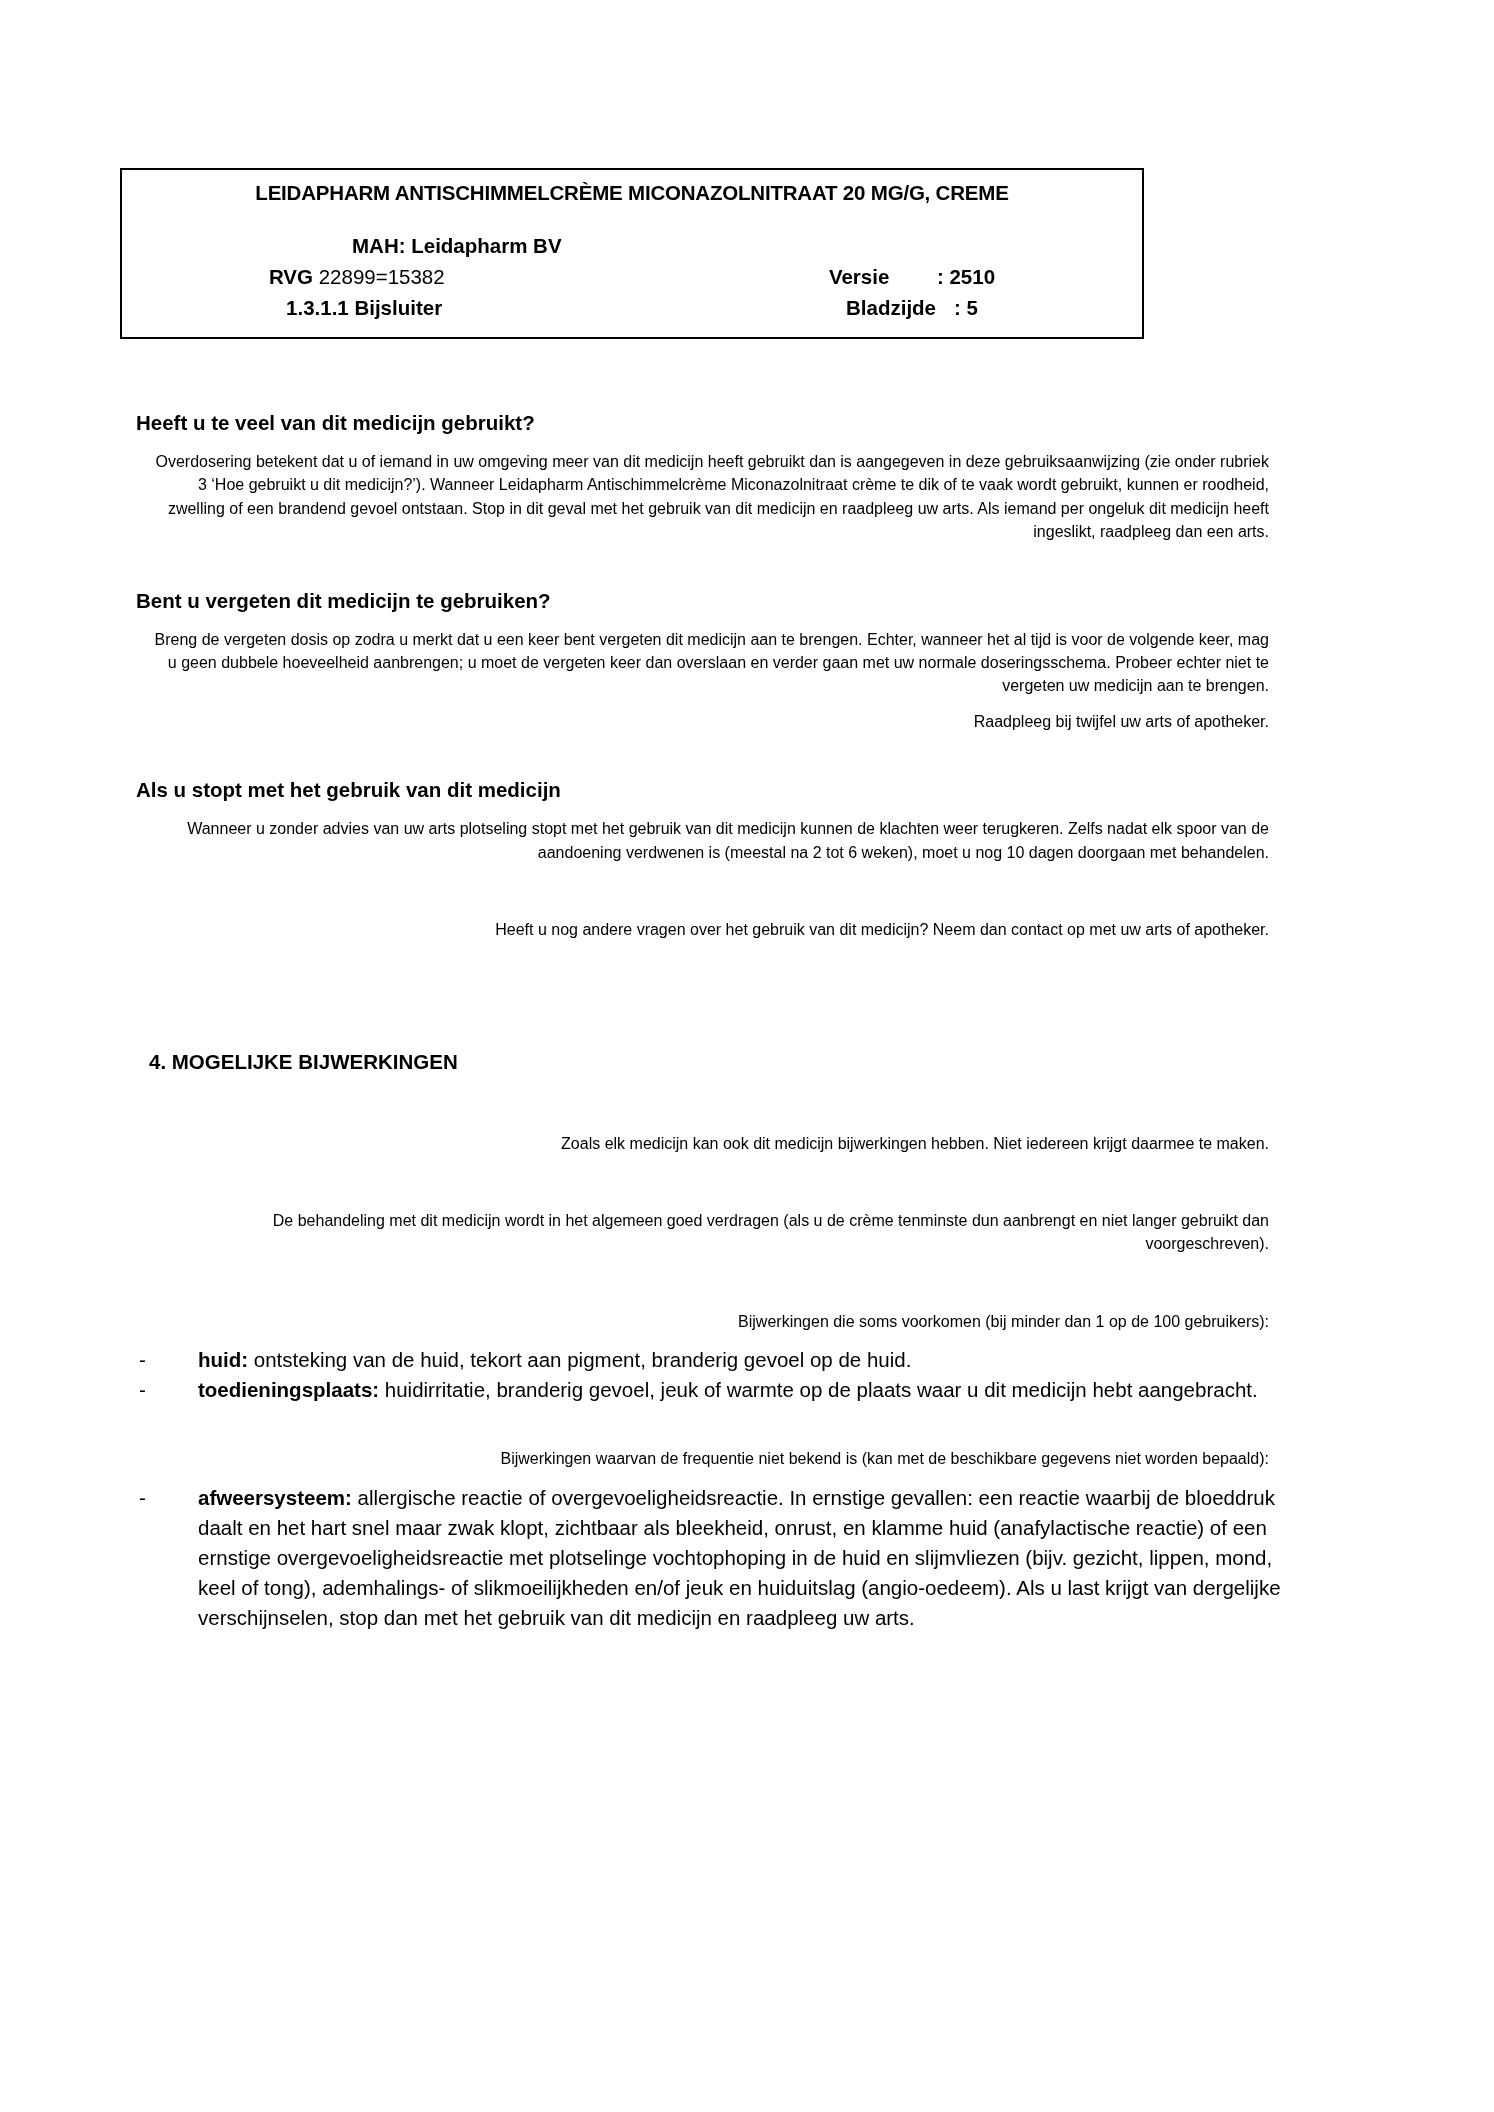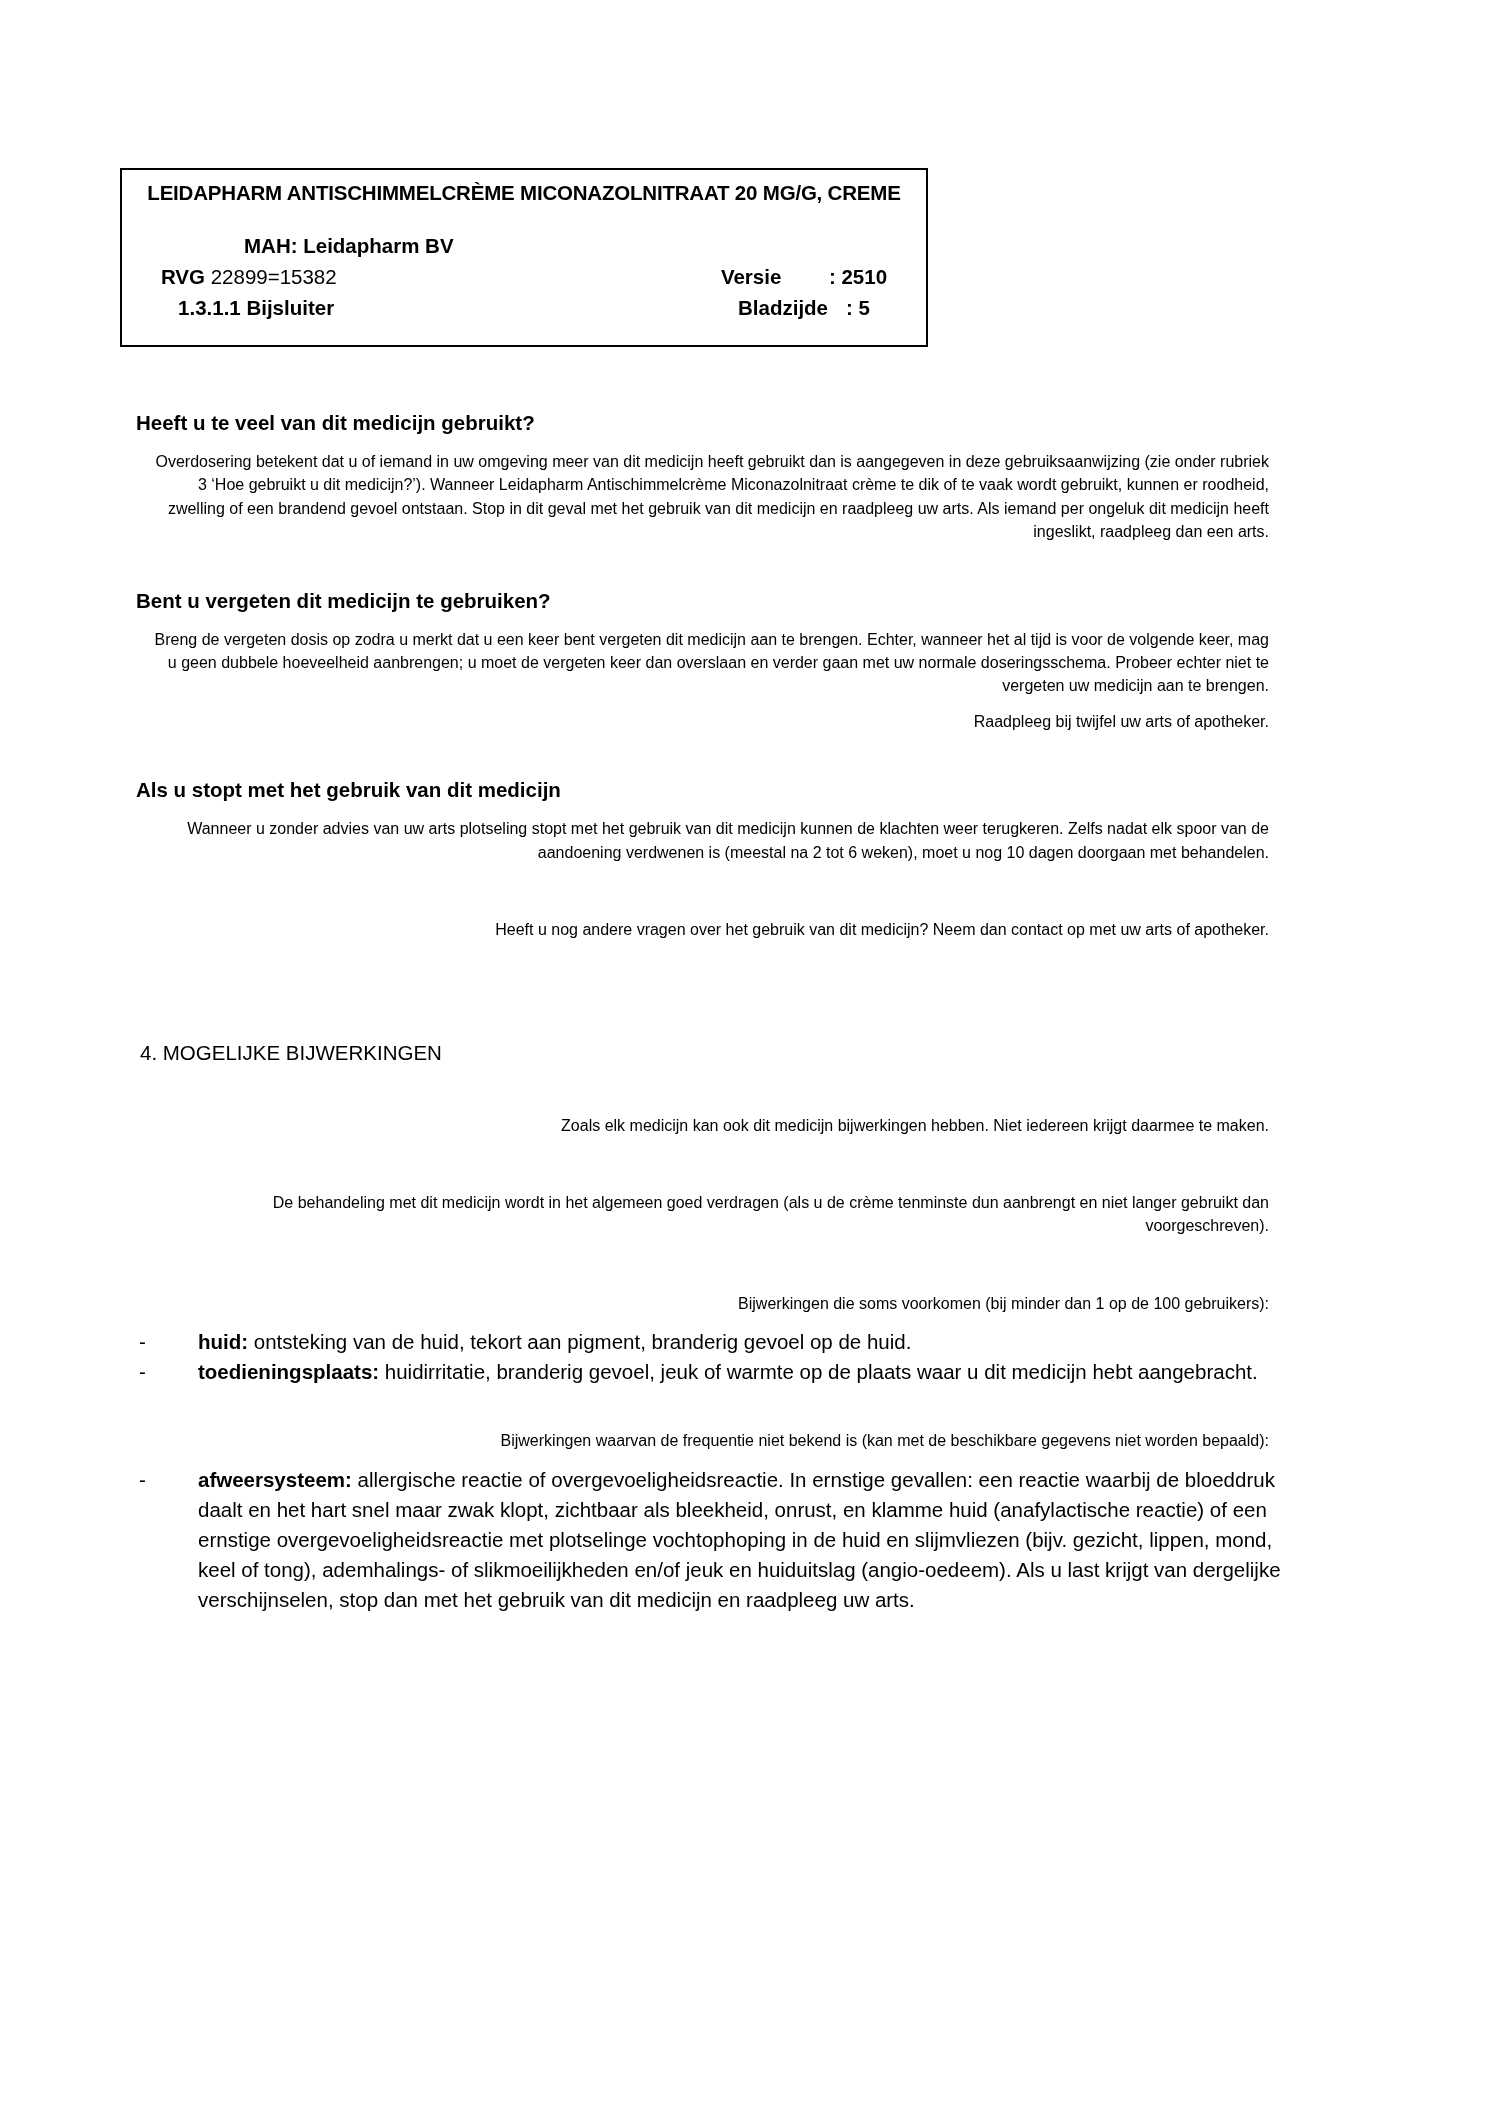--- a/index.html
+++ b/index.html
@@ -22,24 +22,24 @@
     height: 2112px;
     background: #ffffff;
     box-sizing: border-box;
   }
 
   
   .header-box {
     position: absolute;
     left: 120px;
     top: 168px;
-    width: 808px;
+    width: 1024px;
     box-sizing: border-box;
     border: 2px solid #000000;
-    padding: 10px 14px 22px 14px;
+    padding: 10px 14px 14px 14px;
   }
   .header-title {
     text-align: center;
     font-weight: bold;
     font-size: 20.5px;
     letter-spacing: -0.2px;
     line-height: 1.25;
     white-space: nowrap;
   }
   .header-gap { height: 24px; }
@@ -81,24 +81,24 @@
   p.para {
     margin: 12px;
     font-size: 16px;
     line-height: 1.465;
     text-align: right;
   }
   .spacer-md { height: 30px; }
   .spacer-xl { height: 58px; }
 
   .num-head {
-    font-weight: normal;
+    font-weight: bold;
     font-size: 20.5px;
     line-height: 1.46;
-    margin: 4px;
+    margin: 13px;
   }
 
   ul.dashlist {
     list-style: none;
     margin: 0;
     padding: 0;
   }
   ul.dashlist li {
     position: relative;
     padding-left: 62px;

